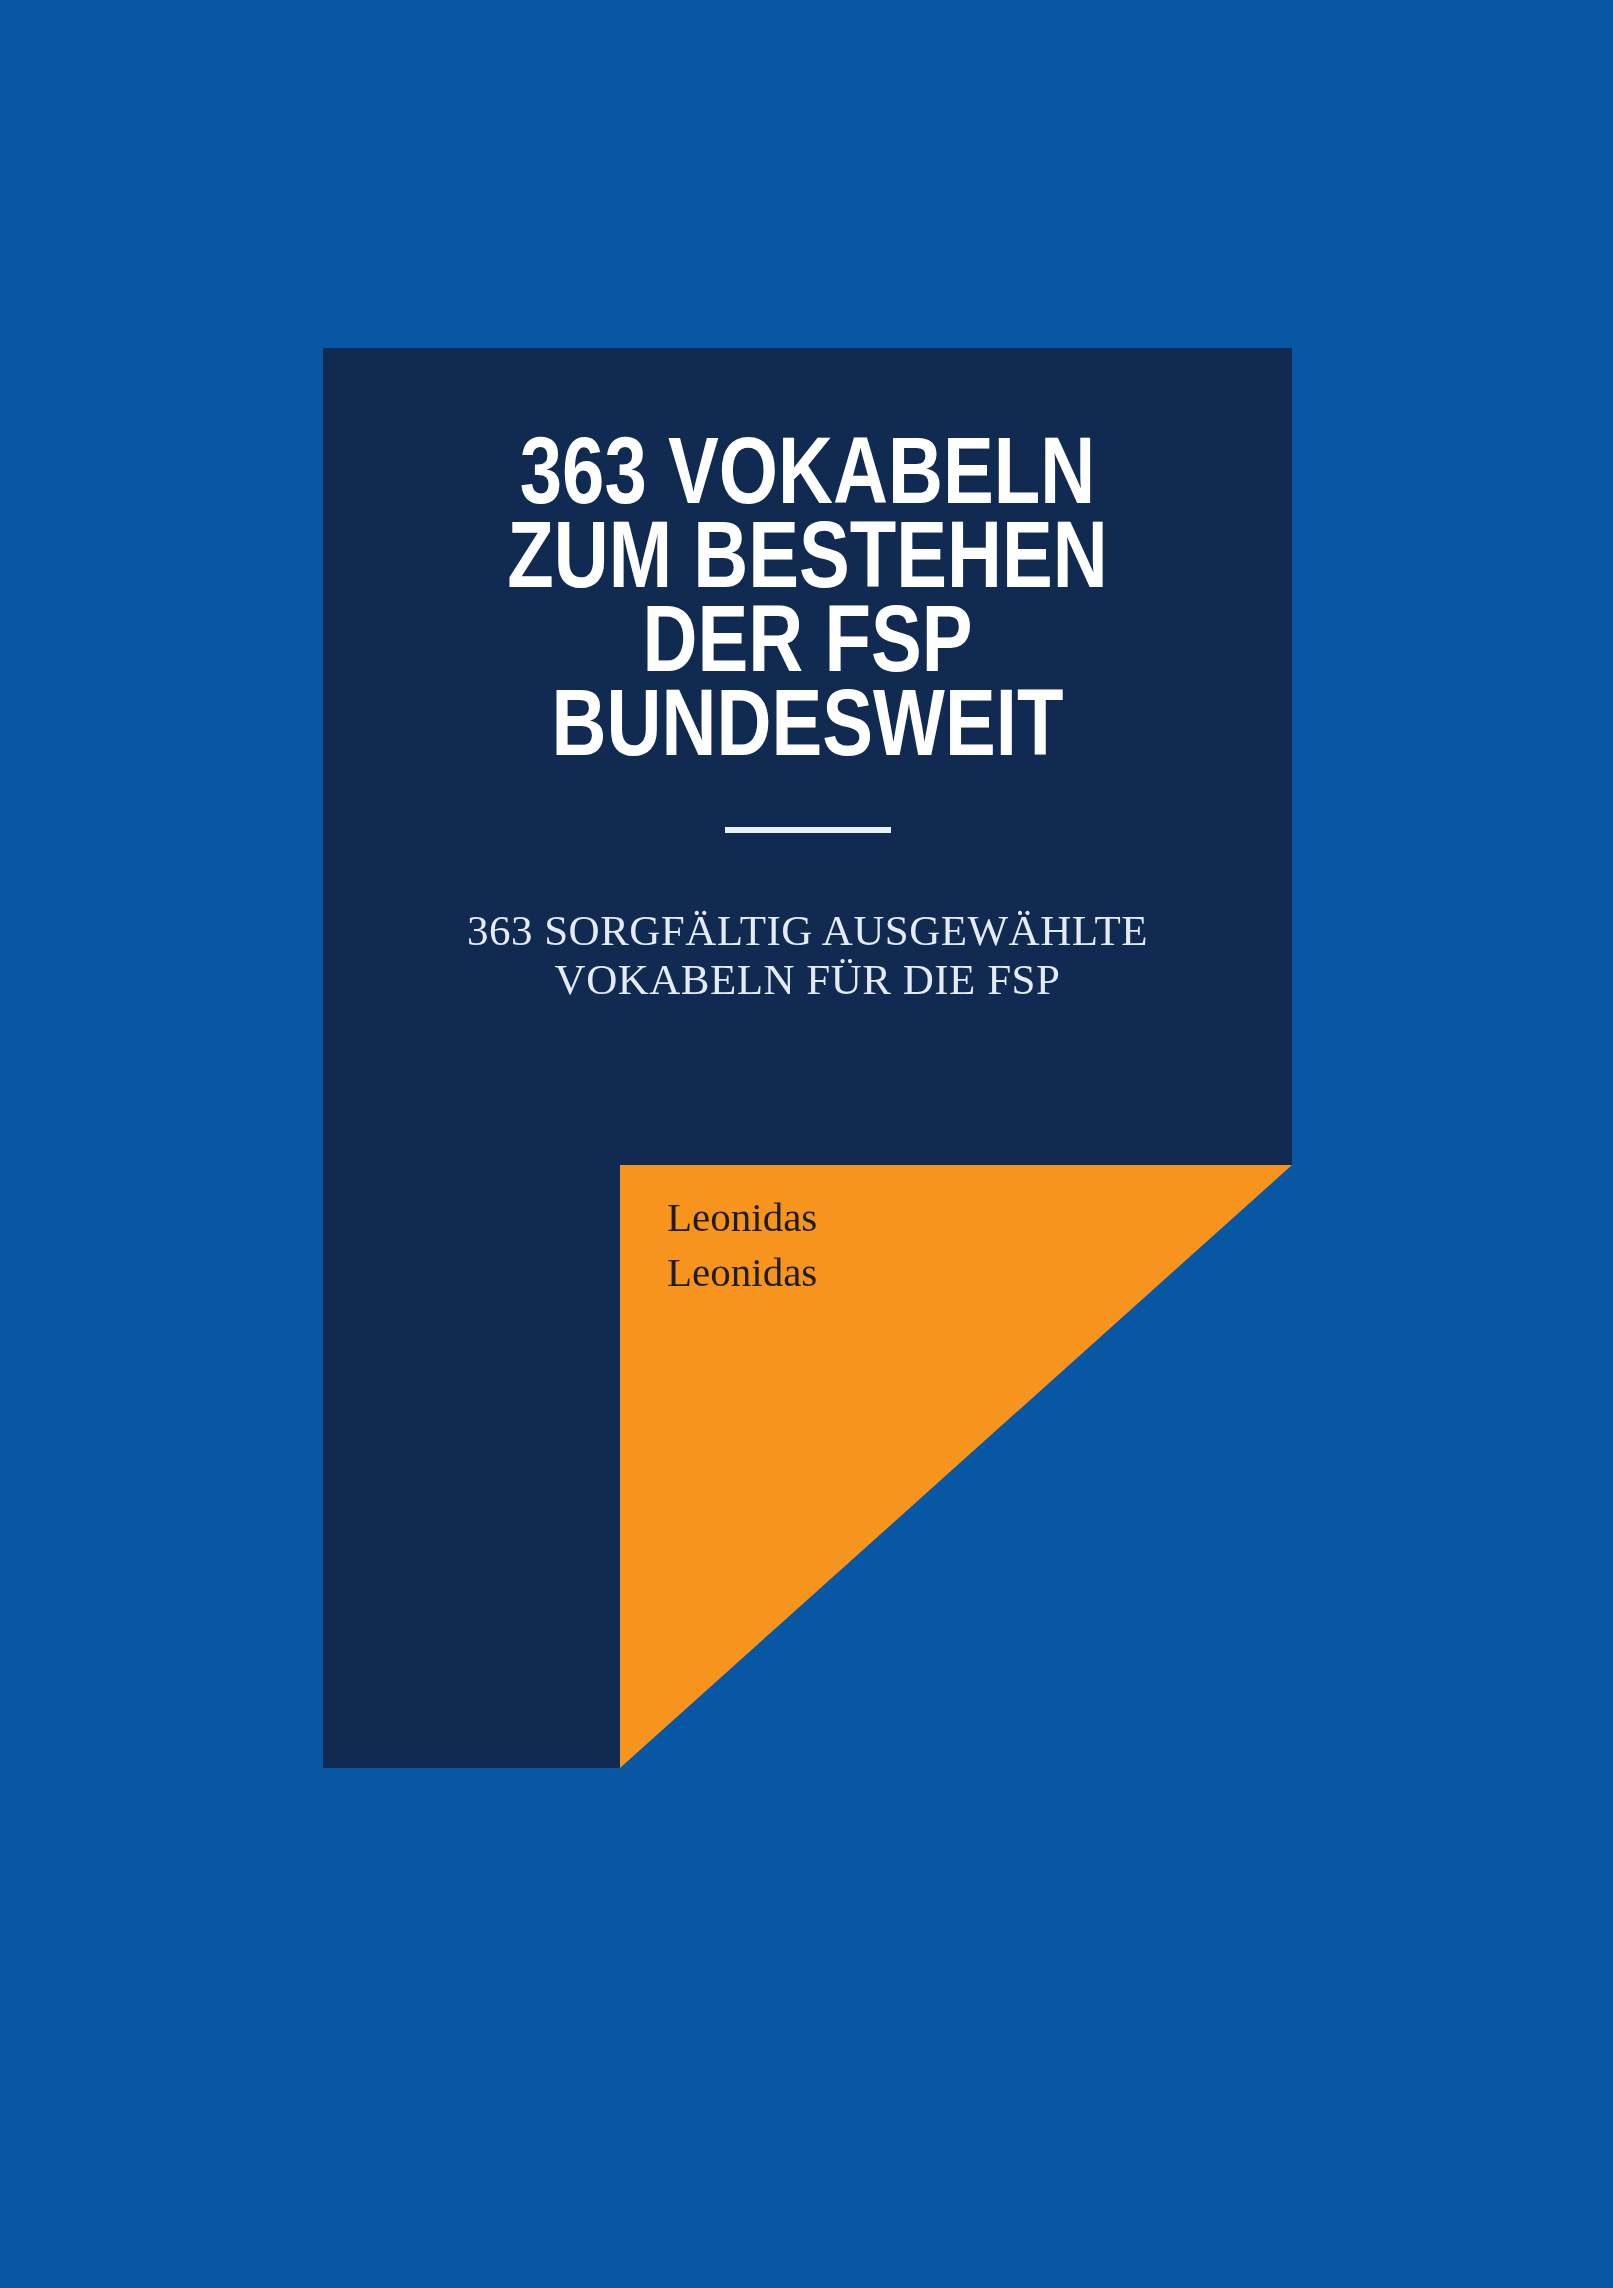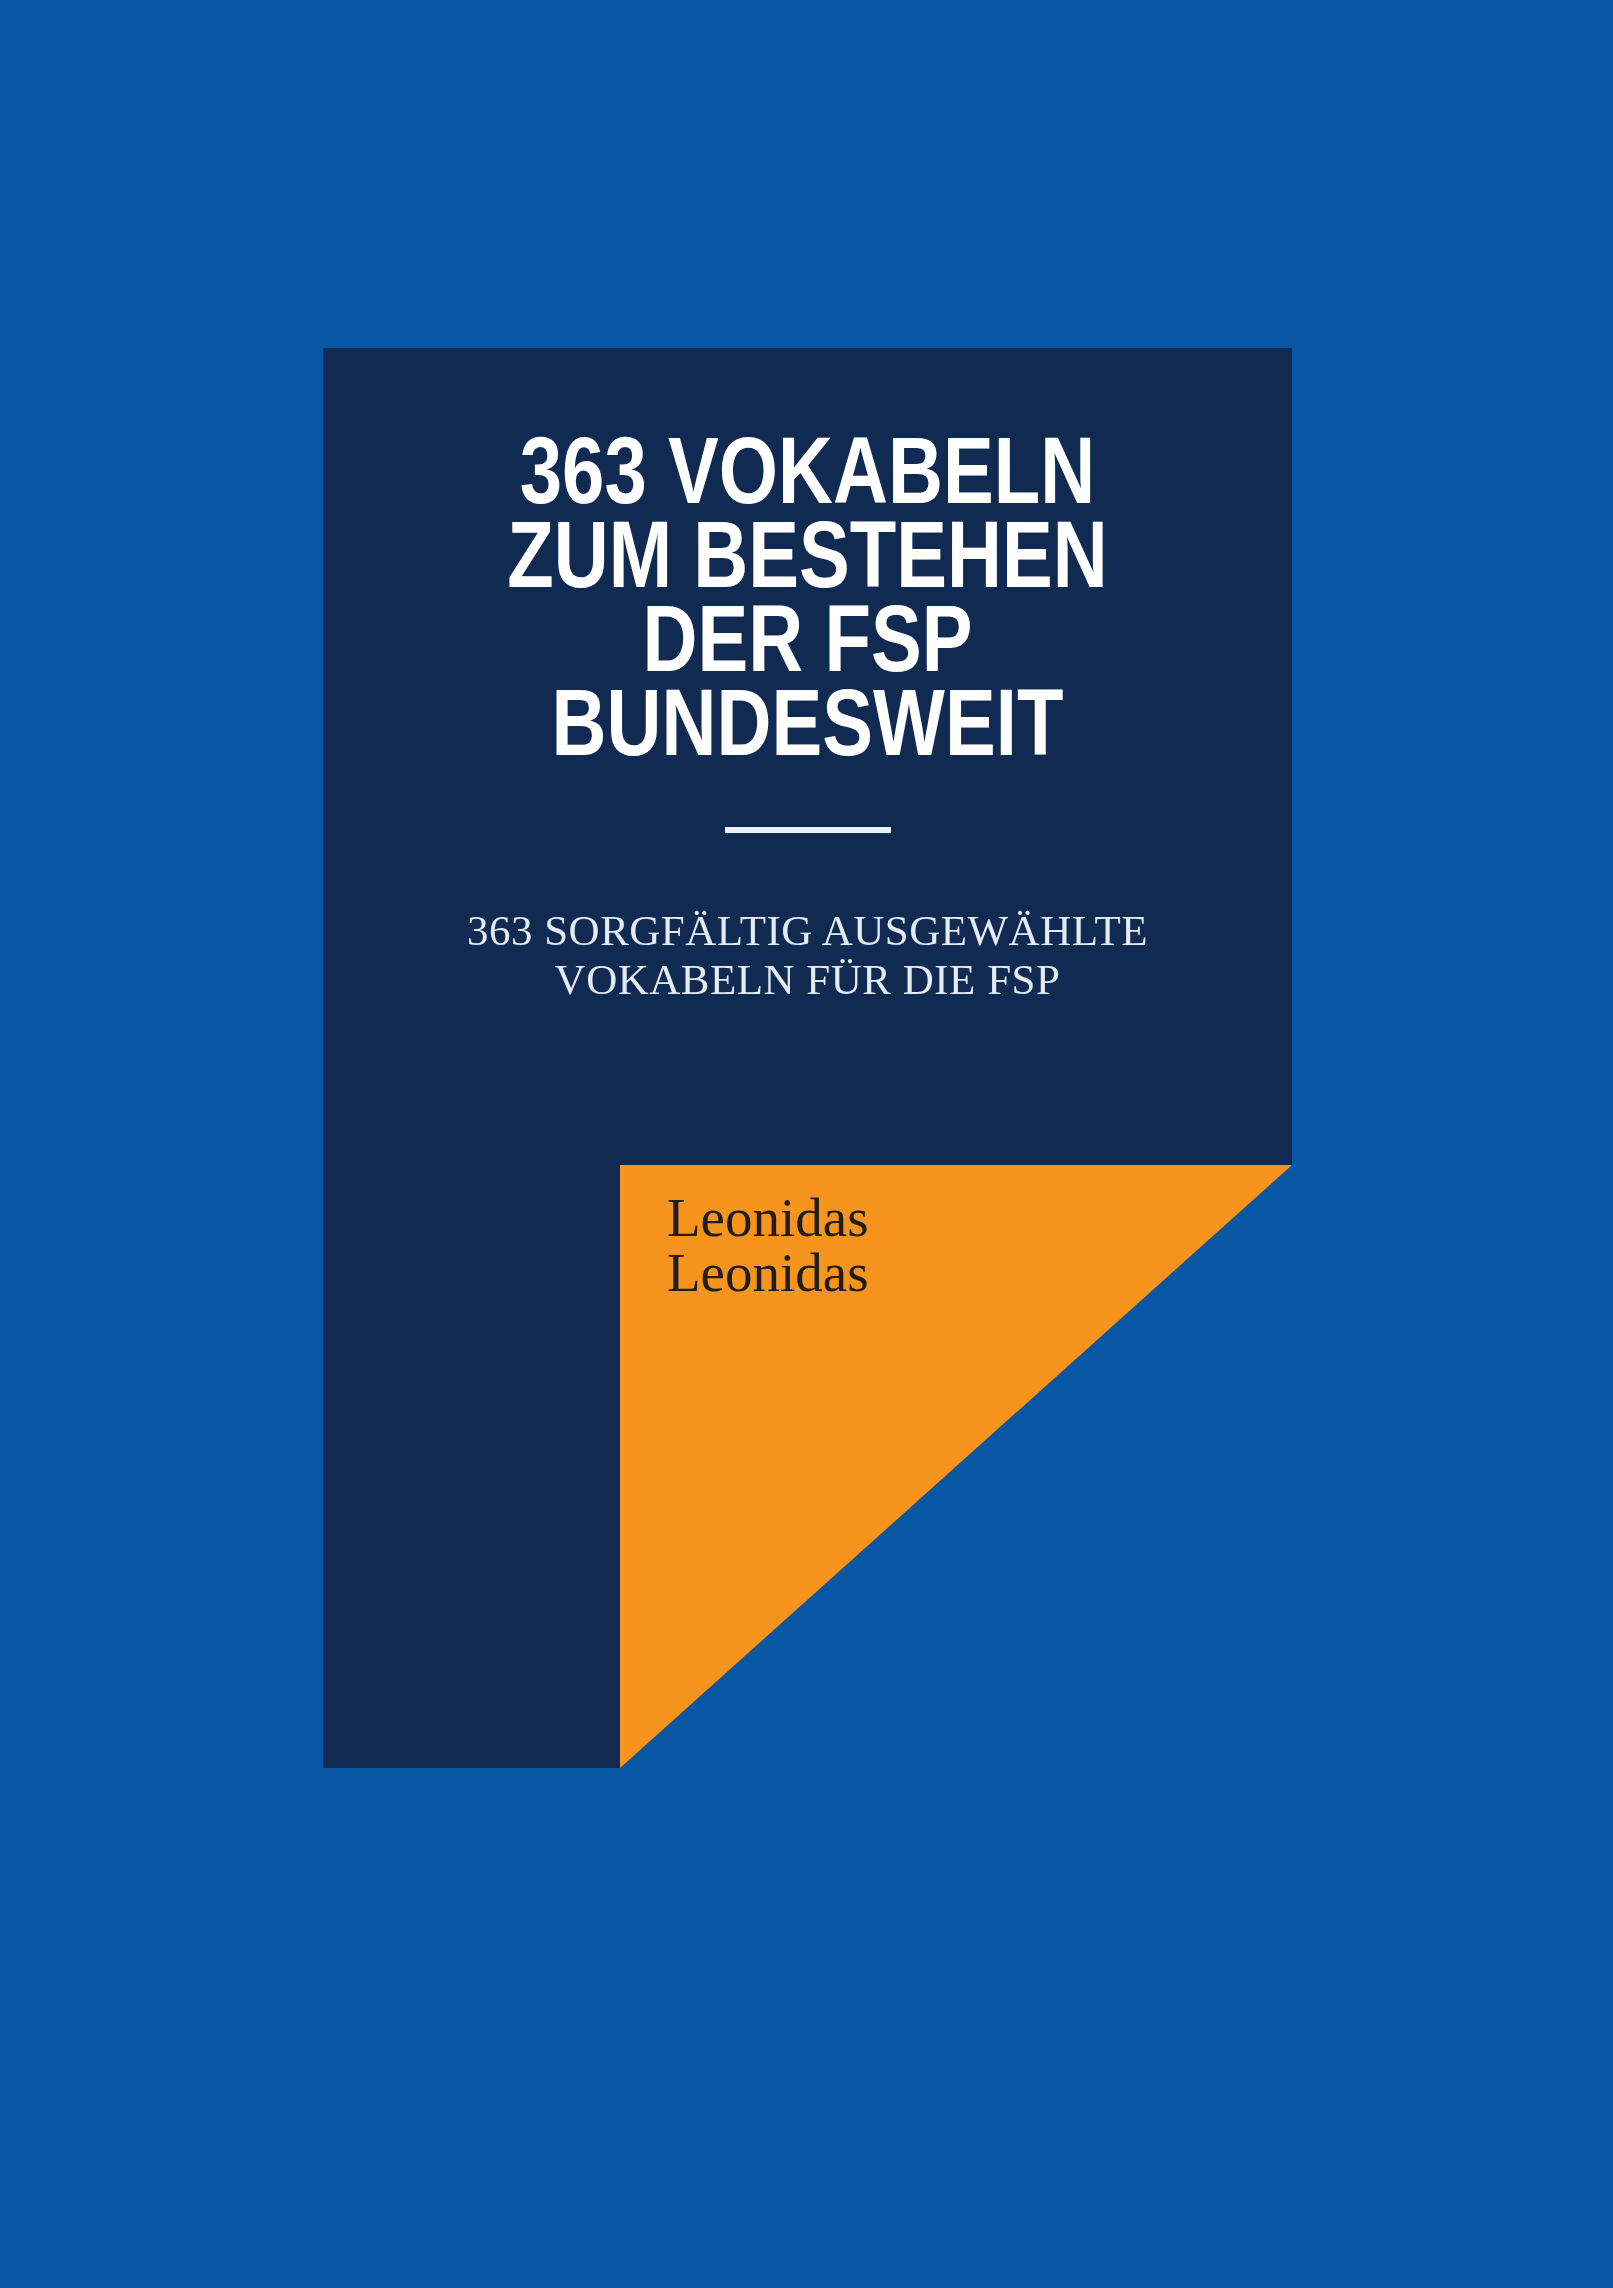--- a/index.html
+++ b/index.html
@@ -74,21 +74,21 @@
     line-height:49px;
     letter-spacing:0.5px;
     color:var(--subtitle-text);
     margin-top:44px;
   }
   .subtitle .line{display:block;white-space:nowrap;}
   .author{
     position:absolute;
     left:667px;top:1190px;
     font-family:"Liberation Serif", serif;
-    font-size:55px;
+    font-size:41px;
     line-height:55px;
     color:var(--author-text);
   }
   .author .line{display:block;white-space:nowrap;}
 </style>
 </head>
 <body>
 
 <div class="page">
 

